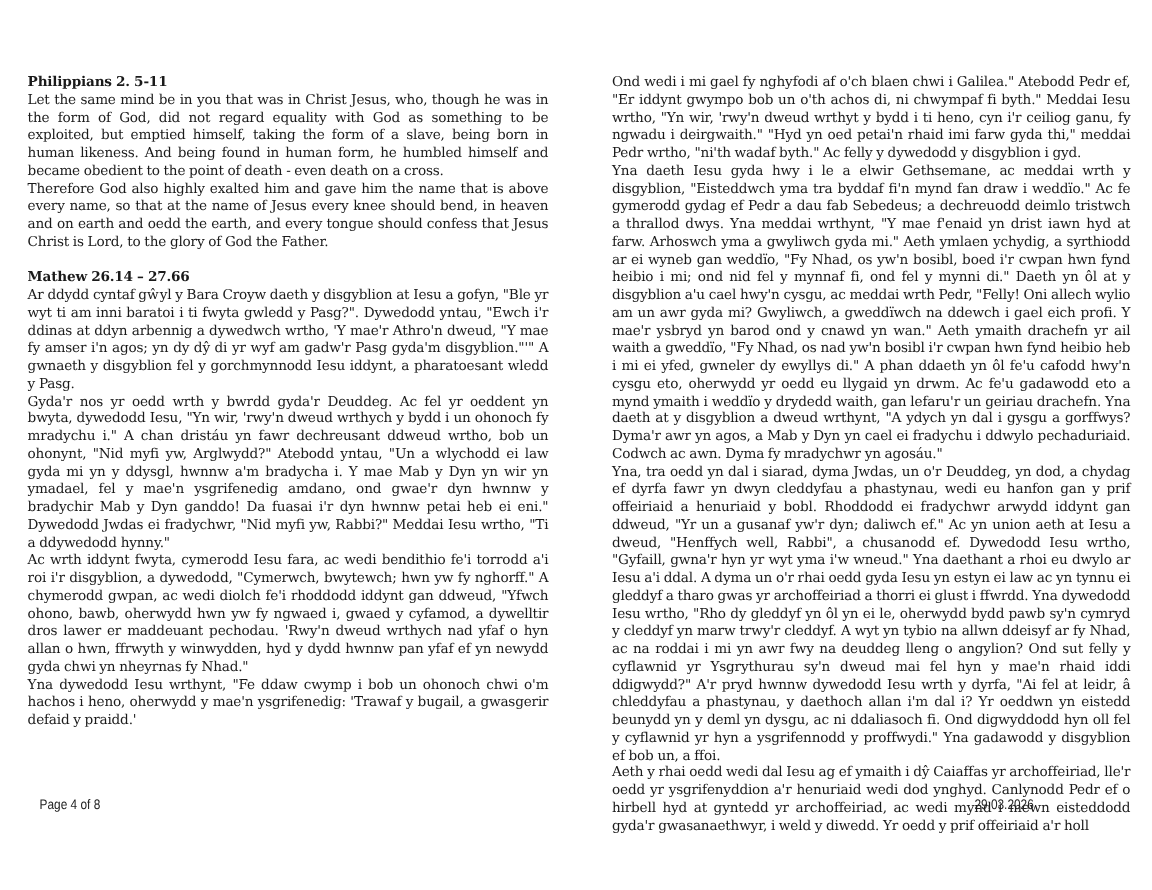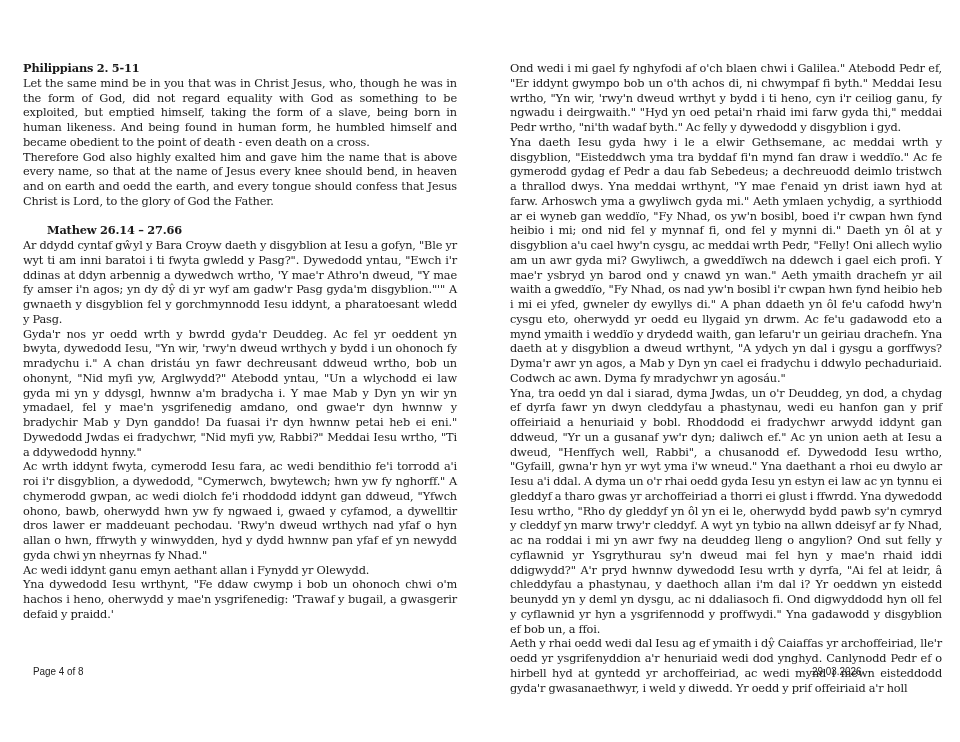--- a/index.html
+++ b/index.html
@@ -60,25 +60,24 @@
 </head>
 <body>
 
 <div class="page">
 
   <div class="column col-left">
     <h2 class="heading" style="font-size:inherit;line-height:inherit;">Philippians 2. 5-11</h2>
     <p class="para">Let the same mind be in you that was in Christ Jesus, who, though he was in the form of God, did not regard equality with God as something to be exploited, but emptied himself, taking the form of a slave, being born in human likeness. And being found in human form, he humbled himself and became obedient to the point of death - even death on a cross.</p>
     <p class="para">Therefore God also highly exalted him and gave him the name that is above every name, so that at the name of Jesus every knee should bend, in heaven and on earth and oedd the earth, and every tongue should confess that Jesus Christ is Lord, to the glory of God the Father.</p>
     <div class="spacer"></div>
-    <h2 class="heading" style="font-size:inherit;line-height:inherit;margin-left:24px;">Mathew 26.14 – 27.66</h2>
+    <h2 class="heading" style="font-size:inherit;line-height:inherit;">Mathew 26.14 – 27.66</h2>
     <p class="para">Ar ddydd cyntaf gŵyl y Bara Croyw daeth y disgyblion at Iesu a gofyn, "Ble yr wyt ti am inni baratoi i ti fwyta gwledd y Pasg?". Dywedodd yntau, "Ewch i'r ddinas at ddyn arbennig a dywedwch wrtho, 'Y mae'r Athro'n dweud, "Y mae fy amser i'n agos; yn dy dŷ di yr wyf am gadw'r Pasg gyda'm disgyblion."'" A gwnaeth y disgyblion fel y gorchmynnodd Iesu iddynt, a pharatoesant wledd y Pasg.</p>
     <p class="para">Gyda'r nos yr oedd wrth y bwrdd gyda'r Deuddeg. Ac fel yr oeddent yn bwyta, dywedodd Iesu, "Yn wir, 'rwy'n dweud wrthych y bydd i un ohonoch fy mradychu i." A chan dristáu yn fawr dechreusant ddweud wrtho, bob un ohonynt, "Nid myfi yw, Arglwydd?" Atebodd yntau, "Un a wlychodd ei law gyda mi yn y ddysgl, hwnnw a'm bradycha i. Y mae Mab y Dyn yn wir yn ymadael, fel y mae'n ysgrifenedig amdano, ond gwae'r dyn hwnnw y bradychir Mab y Dyn ganddo! Da fuasai i'r dyn hwnnw petai heb ei eni." Dywedodd Jwdas ei fradychwr, "Nid myfi yw, Rabbi?" Meddai Iesu wrtho, "Ti a ddywedodd hynny."</p>
     <p class="para">Ac wrth iddynt fwyta, cymerodd Iesu fara, ac wedi bendithio fe'i torrodd a'i roi i'r disgyblion, a dywedodd, "Cymerwch, bwytewch; hwn yw fy nghorff." A chymerodd gwpan, ac wedi diolch fe'i rhoddodd iddynt gan ddweud, "Yfwch ohono, bawb, oherwydd hwn yw fy ngwaed i, gwaed y cyfamod, a dywelltir dros lawer er maddeuant pechodau. 'Rwy'n dweud wrthych nad yfaf o hyn allan o hwn, ffrwyth y winwydden, hyd y dydd hwnnw pan yfaf ef yn newydd gyda chwi yn nheyrnas fy Nhad."</p>
-    <p class="para">Ac wedi iddynt ganu emyn aethant allan i Fynydd yr Olewydd.</p>
     <p class="para">Yna dywedodd Iesu wrthynt, "Fe ddaw cwymp i bob un ohonoch chwi o'm hachos i heno, oherwydd y mae'n ysgrifenedig: 'Trawaf y bugail, a gwasgerir defaid y praidd.'</p>
   </div>
 
   <div class="column col-right">
     <p class="para">Ond wedi i mi gael fy nghyfodi af o'ch blaen chwi i Galilea." Atebodd Pedr ef, "Er iddynt gwympo bob un o'th achos di, ni chwympaf fi byth." Meddai Iesu wrtho, "Yn wir, 'rwy'n dweud wrthyt y bydd i ti heno, cyn i'r ceiliog ganu, fy ngwadu i deirgwaith." "Hyd yn oed petai'n rhaid imi farw gyda thi," meddai Pedr wrtho, "ni'th wadaf byth." Ac felly y dywedodd y disgyblion i gyd.</p>
     <p class="para">Yna daeth Iesu gyda hwy i le a elwir Gethsemane, ac meddai wrth y disgyblion, "Eisteddwch yma tra byddaf fi'n mynd fan draw i weddïo." Ac fe gymerodd gydag ef Pedr a dau fab Sebedeus; a dechreuodd deimlo tristwch a thrallod dwys. Yna meddai wrthynt, "Y mae f'enaid yn drist iawn hyd at farw. Arhoswch yma a gwyliwch gyda mi." Aeth ymlaen ychydig, a syrthiodd ar ei wyneb gan weddïo, "Fy Nhad, os yw'n bosibl, boed i'r cwpan hwn fynd heibio i mi; ond nid fel y mynnaf fi, ond fel y mynni di." Daeth yn ôl at y disgyblion a'u cael hwy'n cysgu, ac meddai wrth Pedr, "Felly! Oni allech wylio am un awr gyda mi? Gwyliwch, a gweddïwch na ddewch i gael eich profi. Y mae'r ysbryd yn barod ond y cnawd yn wan." Aeth ymaith drachefn yr ail waith a gweddïo, "Fy Nhad, os nad yw'n bosibl i'r cwpan hwn fynd heibio heb i mi ei yfed, gwneler dy ewyllys di." A phan ddaeth yn ôl fe'u cafodd hwy'n cysgu eto, oherwydd yr oedd eu llygaid yn drwm. Ac fe'u gadawodd eto a mynd ymaith i weddïo y drydedd waith, gan lefaru'r un geiriau drachefn. Yna daeth at y disgyblion a dweud wrthynt, "A ydych yn dal i gysgu a gorffwys? Dyma'r awr yn agos, a Mab y Dyn yn cael ei fradychu i ddwylo pechaduriaid. Codwch ac awn. Dyma fy mradychwr yn agosáu."</p>
     <p class="para">Yna, tra oedd yn dal i siarad, dyma Jwdas, un o'r Deuddeg, yn dod, a chydag ef dyrfa fawr yn dwyn cleddyfau a phastynau, wedi eu hanfon gan y prif offeiriaid a henuriaid y bobl. Rhoddodd ei fradychwr arwydd iddynt gan ddweud, "Yr un a gusanaf yw'r dyn; daliwch ef." Ac yn union aeth at Iesu a dweud, "Henffych well, Rabbi", a chusanodd ef. Dywedodd Iesu wrtho, "Gyfaill, gwna'r hyn yr wyt yma i'w wneud." Yna daethant a rhoi eu dwylo ar Iesu a'i ddal. A dyma un o'r rhai oedd gyda Iesu yn estyn ei law ac yn tynnu ei gleddyf a tharo gwas yr archoffeiriad a thorri ei glust i ffwrdd. Yna dywedodd Iesu wrtho, "Rho dy gleddyf yn ôl yn ei le, oherwydd bydd pawb sy'n cymryd y cleddyf yn marw trwy'r cleddyf. A wyt yn tybio na allwn ddeisyf ar fy Nhad, ac na roddai i mi yn awr fwy na deuddeg lleng o angylion? Ond sut felly y cyflawnid yr Ysgrythurau sy'n dweud mai fel hyn y mae'n rhaid iddi ddigwydd?" A'r pryd hwnnw dywedodd Iesu wrth y dyrfa, "Ai fel at leidr, â chleddyfau a phastynau, y daethoch allan i'm dal i? Yr oeddwn yn eistedd beunydd yn y deml yn dysgu, ac ni ddaliasoch fi. Ond digwyddodd hyn oll fel y cyflawnid yr hyn a ysgrifennodd y proffwydi." Yna gadawodd y disgyblion ef bob un, a ffoi.</p>
     <p class="para">Aeth y rhai oedd wedi dal Iesu ag ef ymaith i dŷ Caiaffas yr archoffeiriad, lle'r oedd yr ysgrifenyddion a'r henuriaid wedi dod ynghyd. Canlynodd Pedr ef o hirbell hyd at gyntedd yr archoffeiriad, ac wedi mynd i mewn eisteddodd gyda'r gwasanaethwyr, i weld y diwedd. Yr oedd y prif offeiriaid a'r holl</p>
   </div>
 

